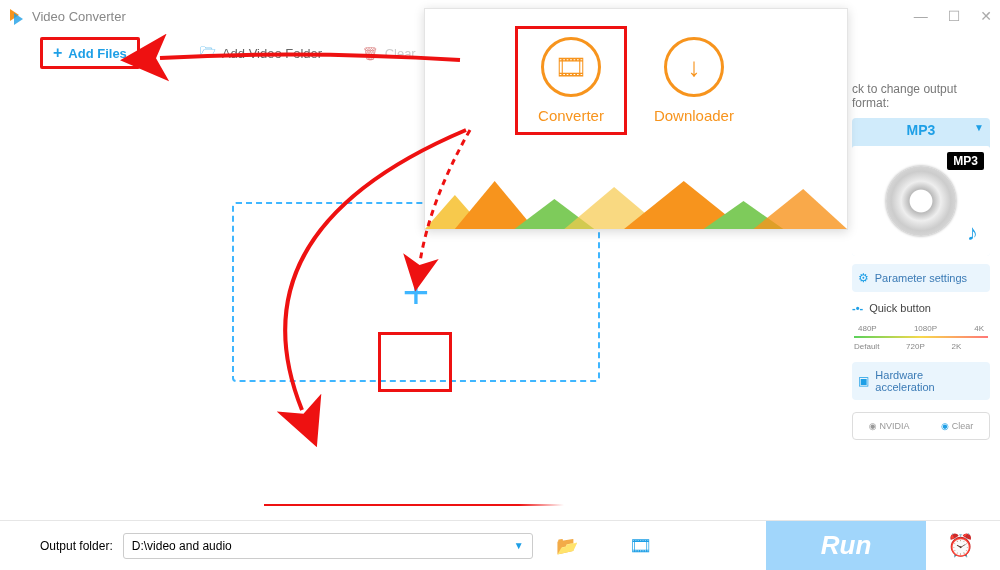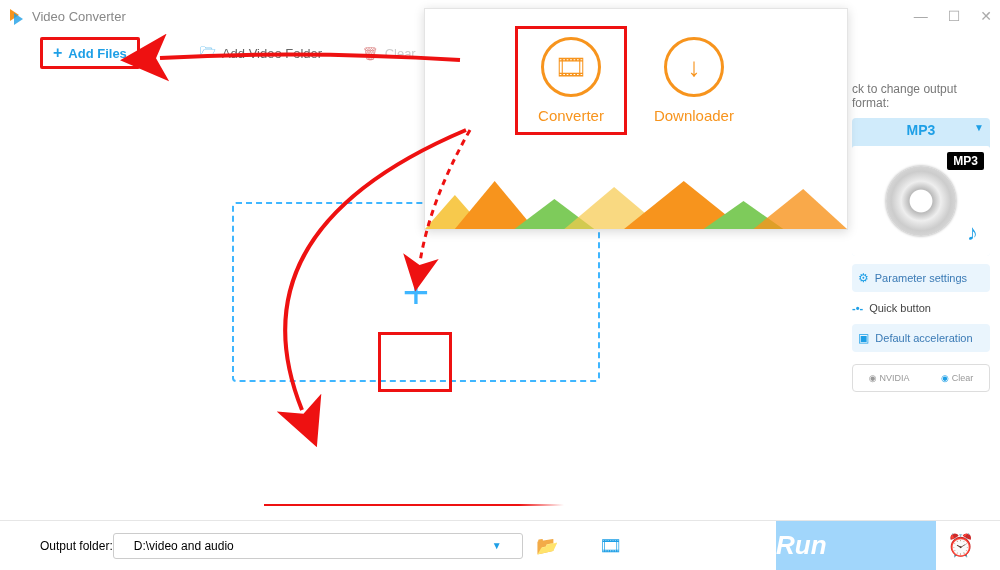--- a/index.html
+++ b/index.html
@@ -45,25 +45,25 @@
   .quick .dash { color:#1e9fe6; font-weight:bold; }
   .quality-scale { position:relative; height:28px; margin-top:2px; }
   .quality-scale .bar { position:absolute; top:10px; left:2px; right:2px; height:2px; background:linear-gradient(to right,#5bd15b,#f7d94c,#f77); }
   .quality-scale .top { position:absolute; top:-2px; width:100%; display:flex; justify-content:space-between; font-size:8px; color:#888; padding:0 6px; }
   .quality-scale .bot { position:absolute; top:16px; width:100%; display:flex; justify-content:space-between; font-size:8px; color:#888; padding:0 2px; }
   .gpu { border:1px solid #ddd; border-radius:4px; height:28px; display:flex; align-items:center; justify-content:space-around; margin-top:4px; }
   .gpu span { font-size:9px; color:#999; display:flex; align-items:center; gap:3px; }
   .gpu .intel { color:#1e9fe6; }
 
   
-  .bottombar { position:absolute; left:0; right:0; bottom:0; height:50px; border-top:1px solid #e6e6e6; display:flex; align-items:center; padding:0 14px 0 40px; font-size:12px; }
-  .out-input { flex:0 0 410px; height:26px; border:1px solid #ccc; border-radius:3px; padding:2px 20px; display:flex; align-items:center; justify-content:space-between; background:#fff; }
+  .bottombar { position:absolute; left:0; right:0; bottom:0; height:50px; border-top:1px solid #e6e6e6; display:flex; align-items:center; padding:0 14px 0 40px; font-size:12px; gap:10px; }
+  .out-input { flex:0 0 410px; height:26px; border:1px solid #ccc; border-radius:3px; padding:2px 8px; display:flex; align-items:center; justify-content:space-between; background:#fff; }
   .out-input .chev { color:#1e9fe6; font-size:10px; }
   .bottombar .icn { color:#1e9fe6; font-size:18px; margin-left:14px; cursor:pointer; }
-  .run { margin-left:auto; width:160px; height:50px; background:#a1d6fb; color:#fff; font-size:26px; font-style:italic; font-weight:bold; display:flex; align-items:center; cursor:pointer; font-family:'Segoe Script','Comic Sans MS',cursive; }
+  .run { margin-left:auto; width:160px; height:50px; background:#a1d6fb; color:#fff; font-size:26px; font-style:italic; font-weight:bold; display:flex; align-items:center; justify-content:center; cursor:pointer; font-family:'Segoe Script','Comic Sans MS',cursive; }
   .clock { width:50px; height:50px; display:flex; align-items:center; justify-content:center; color:#1e9fe6; font-size:22px; cursor:pointer; }
 
   
   .popup { position:absolute; left:424px; top:8px; width:424px; height:222px; background:#fff; border:1px solid #e4e4e4; box-shadow:0 2px 10px rgba(0,0,0,.15); }
   .popup .cards { display:flex; justify-content:center; gap:50px; padding-top:28px; }
   .card { display:flex; flex-direction:column; align-items:center; gap:10px; cursor:pointer; }
   .card .circle { width:60px; height:60px; border:3px solid #f7941d; border-radius:50%; display:flex; align-items:center; justify-content:center; color:#f7941d; font-size:26px; }
   .card .label { color:#f7941d; font-weight:normal; font-size:15px; }
   .card.highlight { outline:3px solid #e11; padding:8px 20px; margin:-8px -20px; }
   .triangles { position:absolute; bottom:0; left:0; right:0; height:48px; overflow:hidden; }
@@ -123,23 +123,37 @@
     </div>
   </div>
   <div class="side-btn">
     <span class="ic">⚙</span>
     <span>Parameter settings</span>
   </div>
   <div class="quick">
     <span class="dash">-•-</span>
     <span>Quick button</span>
   </div>
+  <div class="quality-scale">
+    <div class="bar"></div>
+    <div class="top">
+      <span>480P</span>
+      <span>1080P</span>
+      <span>4K</span>
+    </div>
+    <div class="bot">
+      <span>Default</span>
+      <span>720P</span>
+      <span>2K</span>
+      <span></span>
+    </div>
+  </div>
   <div class="side-btn">
     <span class="ic">▣</span>
-    <span>Default acceleration</span>
+    <span>Hardware acceleration</span>
   </div>
   <div class="gpu">
     <span>◉ <span>NVIDIA</span></span>
     <span class="intel">◉ <span>Clear</span></span>
   </div>
 </div>
 
 <div class="bottombar">
   <span>Output folder:</span>
   <div class="out-input">

